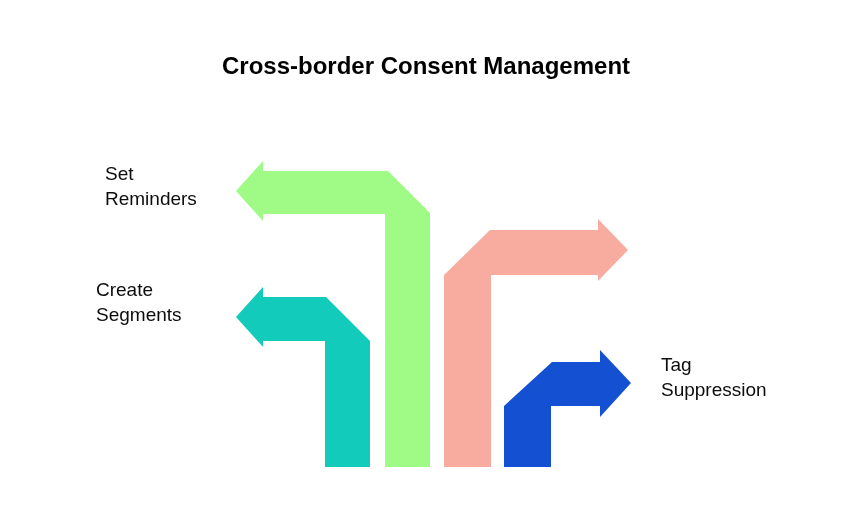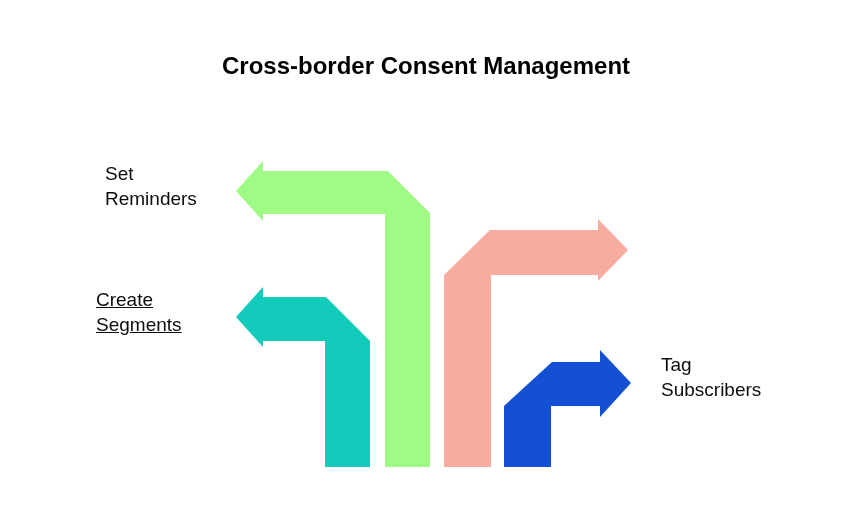--- a/index.html
+++ b/index.html
@@ -32,21 +32,21 @@
     letter-spacing: 0px;
   }
   .step-label {
     position: absolute;
     font-size: 19px;
     line-height: 25px;
     color: #0d0d0d;
     white-space: pre-line;
   }
   .label-set-reminders    { left: 93px;  top: 161px; margin-left: 12px; }
-  .label-create-segments  { left: 96px;  top: 287px; text-decoration: underline; }
+  .label-create-segments  { left: 96px;  top: 277px; }
   .label-build-suppression{ left: 661px; top: 209px; }
   .label-tag-subscribers  { left: 661px; top: 352px; }
 </style>
 </head>
 <body>
 
 <div class="canvas">
 
   <svg class="diagram-svg" width="852" height="516" viewBox="0 0 852 516">
 
@@ -62,15 +62,15 @@
   <div class="title">Cross-border Consent Management</div>
 
   <div class="step-label label-set-reminders">Set
 Reminders</div>
 
   <div class="step-label label-create-segments">Create
 Segments</div>
 
 
   <div class="step-label label-tag-subscribers">Tag
-Subscribers</div>
+Suppression</div>
 
 </div>
 
 </body></html>

